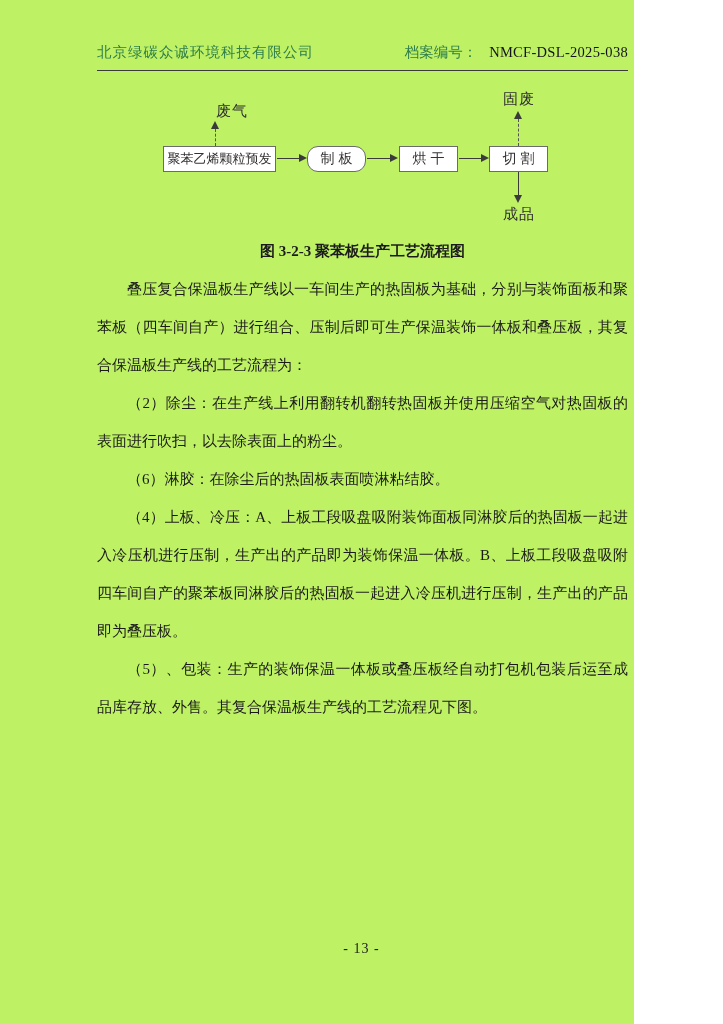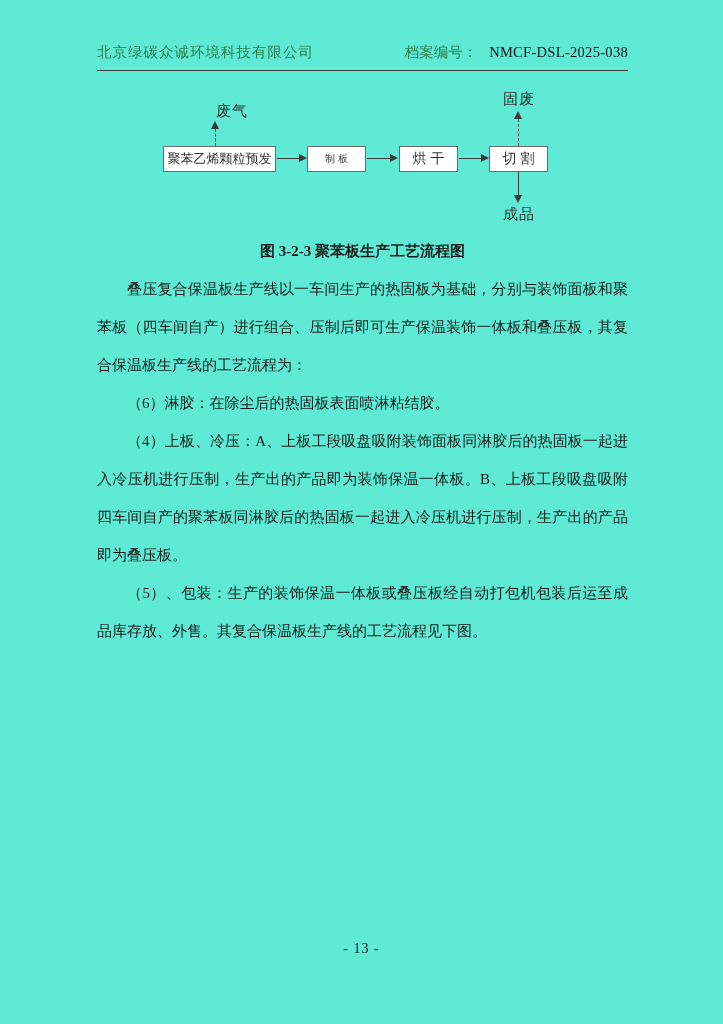--- a/index.html
+++ b/index.html
@@ -1,21 +1,21 @@
 <!DOCTYPE html>
 <html><head>
 <meta charset="utf-8">
 <style>
   html,body{margin:0;padding:0;}
   body{
     width:723px;height:1024px;background:#ffffff;
     font-family:"Liberation Serif","DejaVu Serif",serif;
     color:#1b1b1b;
   }
-  .page{position:relative;width:723px;height:1024px;background:#5eead4;overflow:hidden;}
+  .page{position:relative;width:634px;height:1024px;background:#bef264;overflow:hidden;}
 
   
   .header{position:absolute;top:43px;left:97px;width:531px;
     display:flex;justify-content:space-between;align-items:baseline;font-size:14.5px;}
   .company{color:#2e7d4b;letter-spacing:1px;}
   .archive{white-space:nowrap;}
   .archive-label{color:#2e7d4b;}
   .archive-number{color:#14141e;margin-left:12px;letter-spacing:0.3px;}
   .header-rule{position:absolute;top:70px;left:97px;width:531px;border-top:1.5px solid #3a3a3a;}
 
@@ -64,21 +64,21 @@
 
     <div class="fc-side-label" style="left:216px;top:102px;">废气</div>
     <div class="ah-up" style="left:211px;top:121px;"></div>
     <div class="vdash" style="left:215px;top:129px;height:17px;"></div>
 
     <div class="fc-box" style="left:163px;top:146px;width:113px;height:26px;font-size:13px;">聚苯乙烯颗粒预发</div>
 
     <div class="hline" style="left:277px;top:158px;width:22px;"></div>
     <div class="ah-right" style="left:299px;top:154px;"></div>
 
-    <div class="fc-box" style="left:307px;top:146px;width:59px;height:26px;font-size:10px;">制 板</div>
+    <div class="fc-box" style="left:307px;top:146px;width:59px;height:26px;font-size:14px;border-radius:11px;">制 板</div>
 
     <div class="hline" style="left:367px;top:158px;width:23px;"></div>
     <div class="ah-right" style="left:390px;top:154px;"></div>
 
     <div class="fc-box" style="left:399px;top:146px;width:59px;height:26px;font-size:14px;">烘 干</div>
 
     <div class="hline" style="left:459px;top:158px;width:22px;"></div>
     <div class="ah-right" style="left:481px;top:154px;"></div>
 
     <div class="fc-box" style="left:489px;top:146px;width:59px;height:26px;font-size:14px;">切 割</div>
@@ -89,20 +89,21 @@
 
     <div class="vline" style="left:518px;top:172px;height:23px;"></div>
     <div class="ah-down" style="left:514px;top:195px;"></div>
     <div class="fc-side-label" style="left:503px;top:205px;">成品</div>
 
   </div>
 
   <div class="content">
     <div class="caption">图 3-2-3 聚苯板生产工艺流程图</div>
     <p class="body">叠压复合保温板生产线以一车间生产的热固板为基础，分别与装饰面板和聚苯板（四车间自产）进行组合、压制后即可生产保温装饰一体板和叠压板，其复合保温板生产线的工艺流程为：</p>
+    <p class="body">（2）除尘：在生产线上利用翻转机翻转热固板并使用压缩空气对热固板的表面进行吹扫，以去除表面上的粉尘。</p>
     <p class="body">（6）淋胶：在除尘后的热固板表面喷淋粘结胶。</p>
     <p class="body">（4）上板、冷压：A、上板工段吸盘吸附装饰面板同淋胶后的热固板一起进入冷压机进行压制，生产出的产品即为装饰保温一体板。B、上板工段吸盘吸附四车间自产的聚苯板同淋胶后的热固板一起进入冷压机进行压制，生产出的产品即为叠压板。</p>
     <p class="body">（5）、包装：生产的装饰保温一体板或叠压板经自动打包机包装后运至成品库存放、外售。其复合保温板生产线的工艺流程见下图。</p>
   </div>
 
   <div class="footer">- 13 -</div>
 
 </div>
 
 </body></html>

